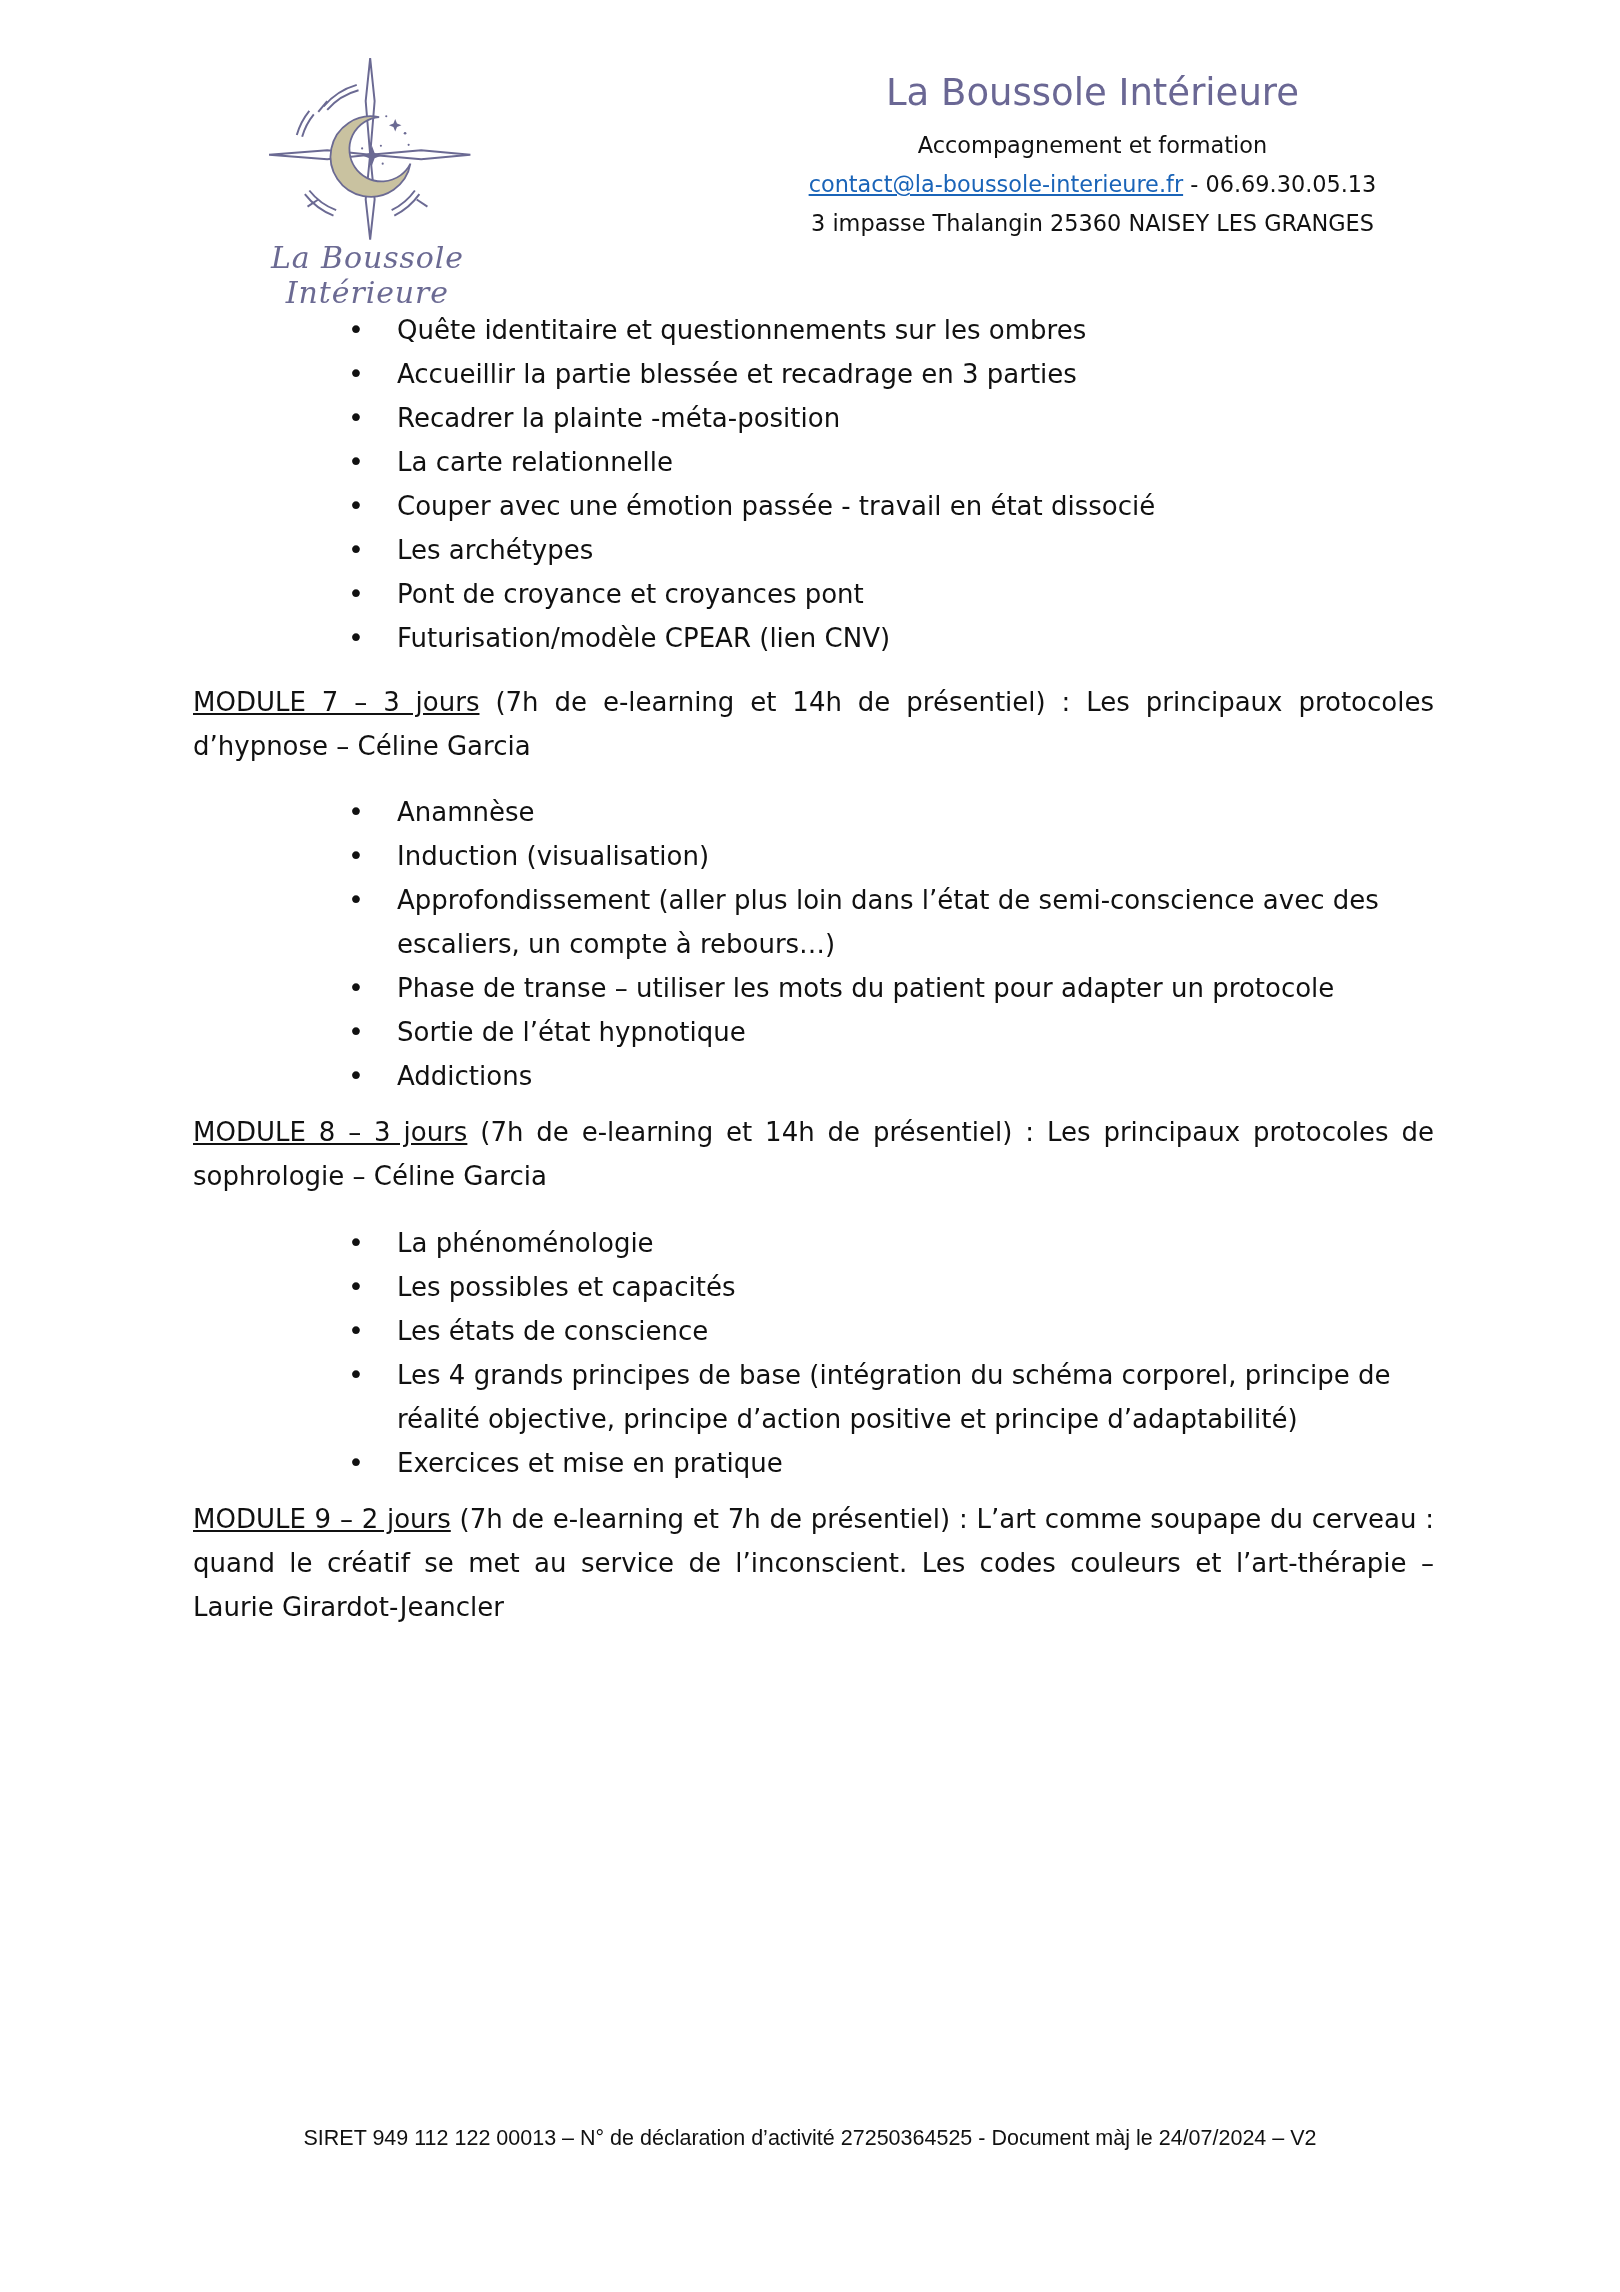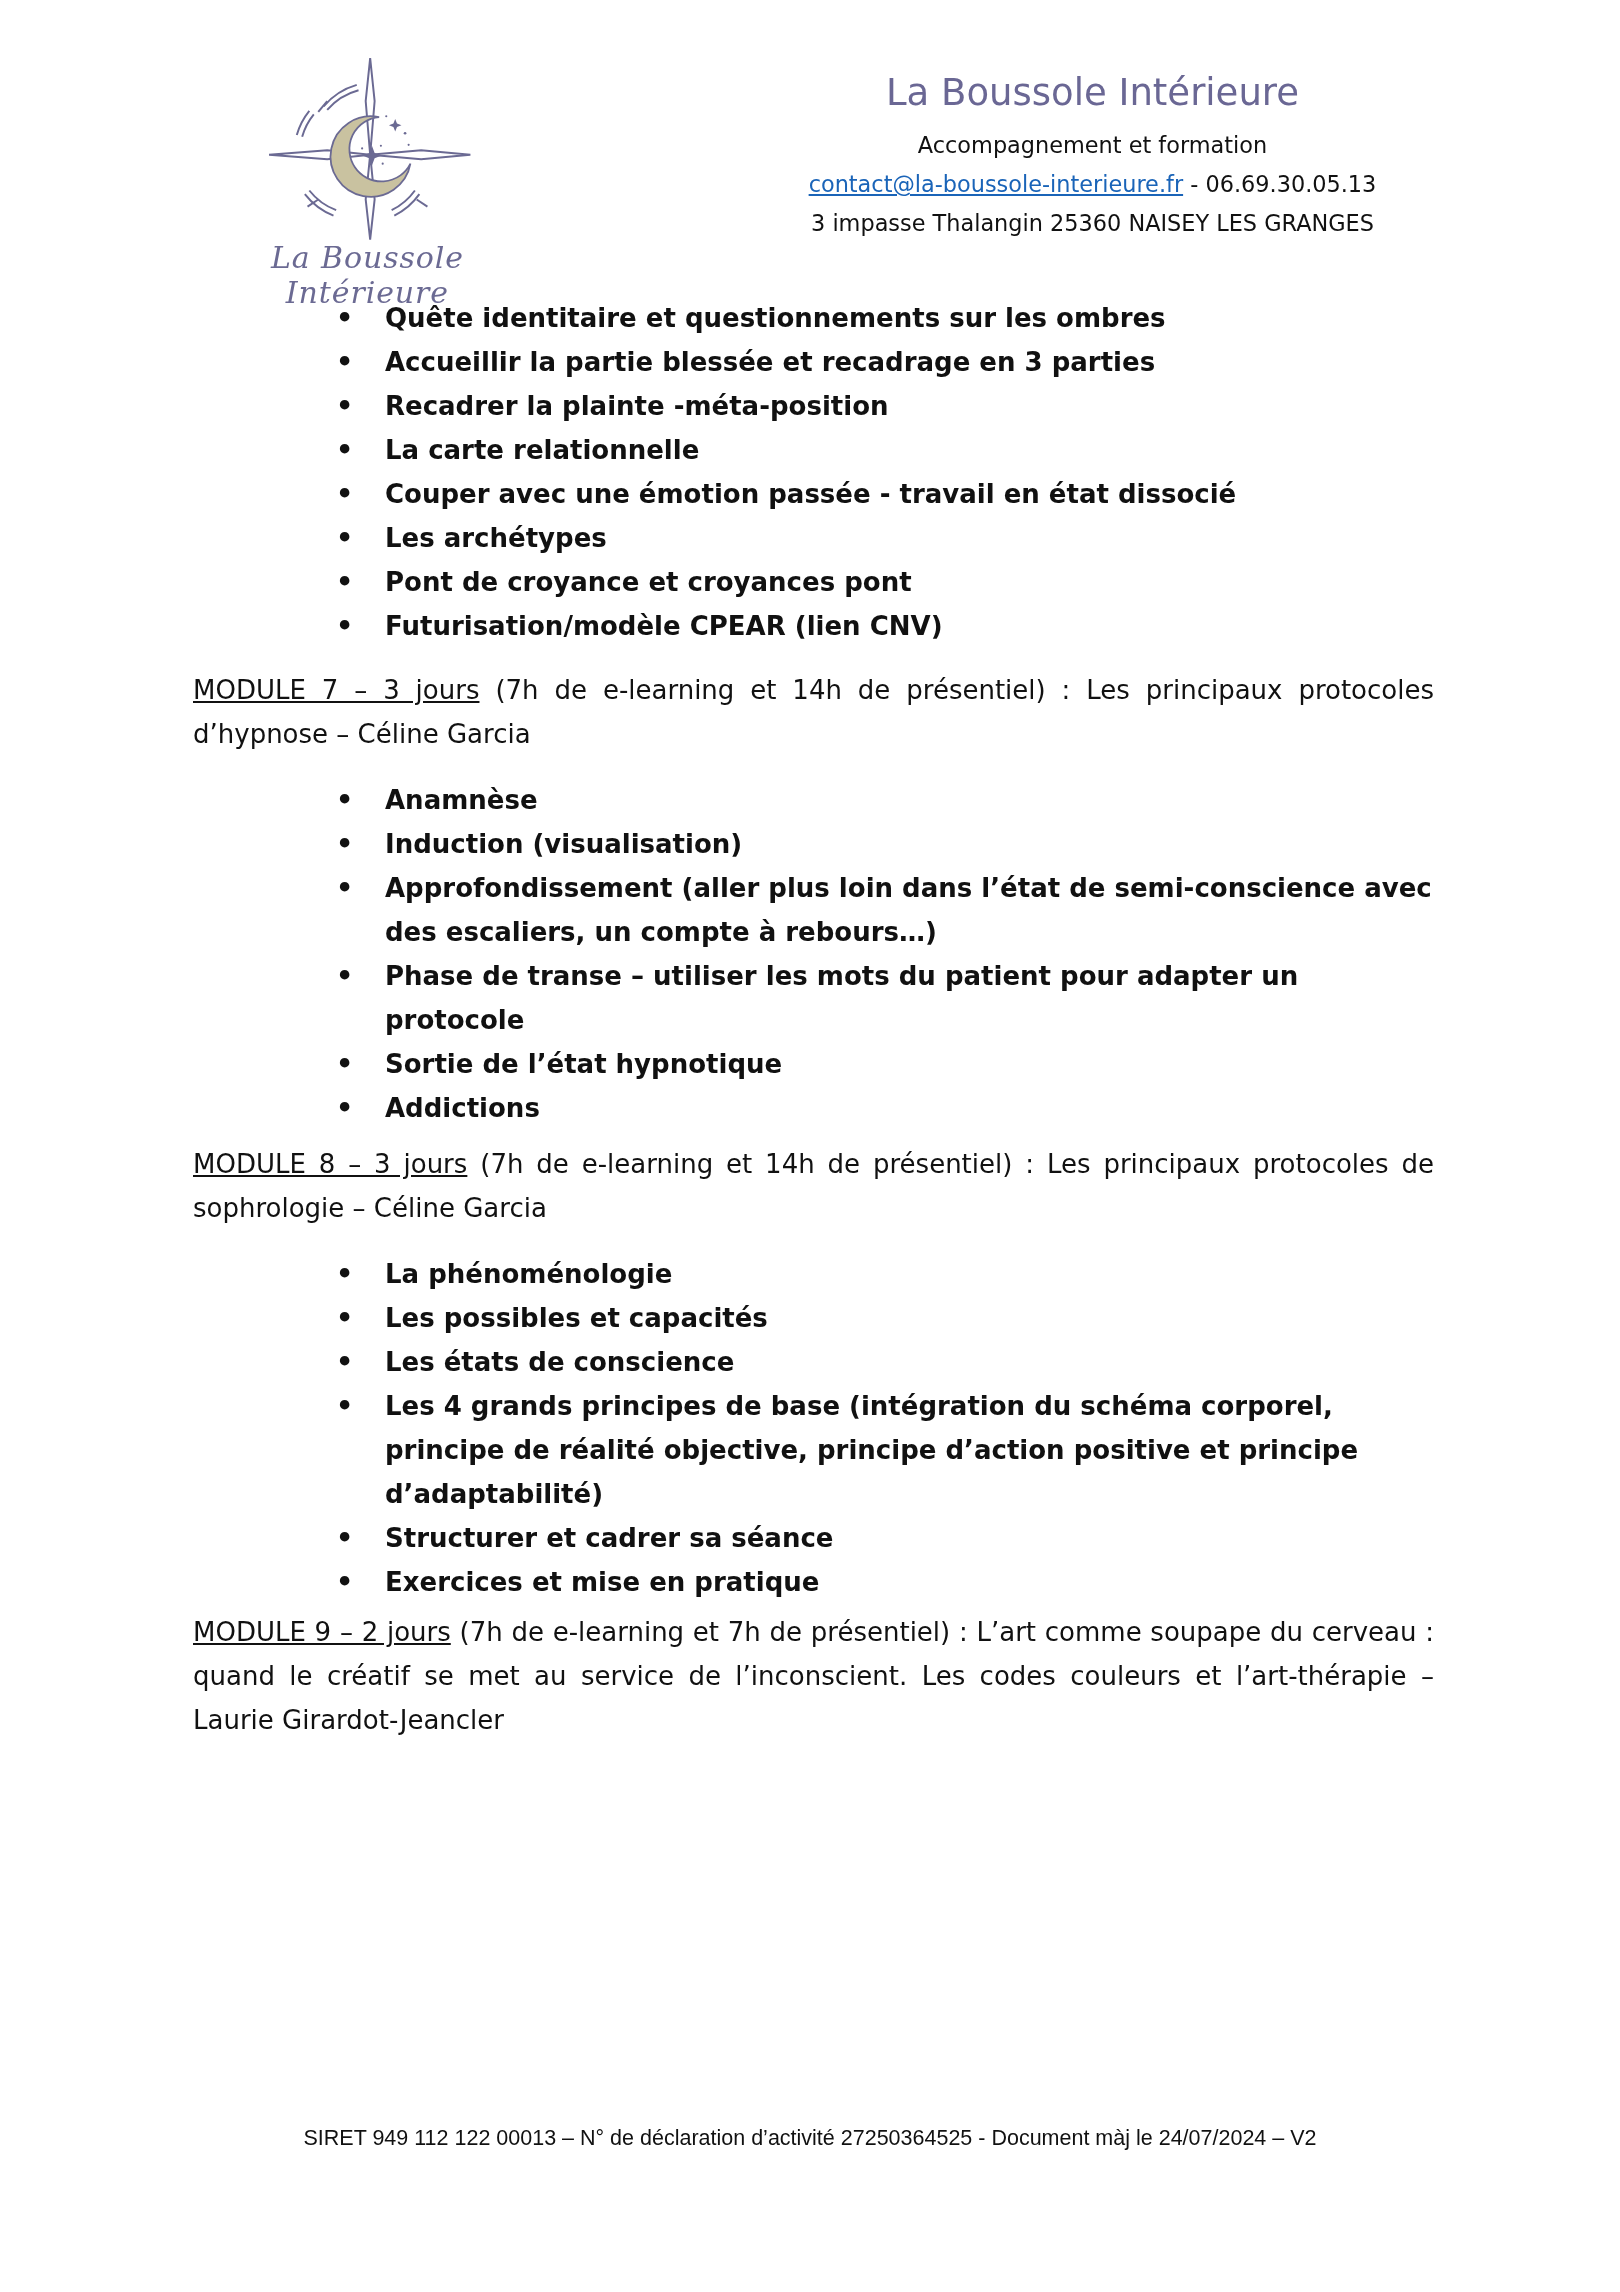--- a/index.html
+++ b/index.html
@@ -10,21 +10,21 @@
   .logo-script { position: absolute; left: 13.4px; top: 184px; width: 322px; text-align: center;
                  font-family: "DejaVu Serif", serif; font-style: italic; font-size: 30px;
                  color: #6b6a93; letter-spacing: 0.9px; }
 
   .header { position: absolute; left: 770px; top: 64px; width: 645px; text-align: center; }
   .brand-title { font-size: 37px; color: #6a6794; line-height: 57px; margin-bottom: 5.4px; }
   .header-line { font-size: 22.4px; line-height: 39px; color: #111; }
   .header-line a { color: #1a64b8; text-decoration: underline; }
 
   .content { position: absolute; left: 193px; top: 296px; width: 1241px; font-size: 26px; line-height: 44px; }
-  ul.bullets { list-style: none; margin: 0; padding: 0; font-weight: bold; }
+  ul.bullets { list-style: none; margin: 12px; padding: 0; }
   ul.bullets li { position: relative; padding-left: 192px; }
   ul.bullets li::before { content: "•"; position: absolute; left: 143px; top: 0; font-size: 27px; }
 
   .module { text-align: justify; margin: 0; }
   .module .mtitle { text-decoration: underline; }
 
   .footer { position: absolute; left: 0; top: 2126px; width: 1620px; text-align: center;
             font-family: "Liberation Sans", sans-serif; font-size: 21.5px; color: #111; }
 </style>
 </head>
@@ -104,21 +104,20 @@
   </ul>
 
   <p class="module" style="margin-top:11.6px;">
     <span class="mtitle">MODULE 8 – 3 jours</span><span> (7h de e-learning et 14h de présentiel) : Les principaux protocoles de sophrologie – Céline Garcia</span>
   </p>
   <ul class="bullets" style="margin-top:22.4px;">
     <li>La phénoménologie</li>
     <li>Les possibles et capacités</li>
     <li>Les états de conscience</li>
     <li>Les 4 grands principes de base (intégration du schéma corporel, principe de réalité objective, principe d’action positive et principe d’adaptabilité)</li>
-    <li>Structurer et cadrer sa séance</li>
     <li>Exercices et mise en pratique</li>
   </ul>
 
   <p class="module" style="margin-top:6px;">
     <span class="mtitle">MODULE 9 – 2 jours</span><span> (7h de e-learning et 7h de présentiel) : L’art comme soupape du cerveau : quand le créatif se met au service de l’inconscient. Les codes couleurs et l’art-thérapie – Laurie Girardot-Jeancler</span>
   </p>
 
 </div>
 
 <div class="footer">SIRET 949 112 122 00013 – N° de déclaration d’activité 27250364525 - Document màj le 24/07/2024 – V2</div>

